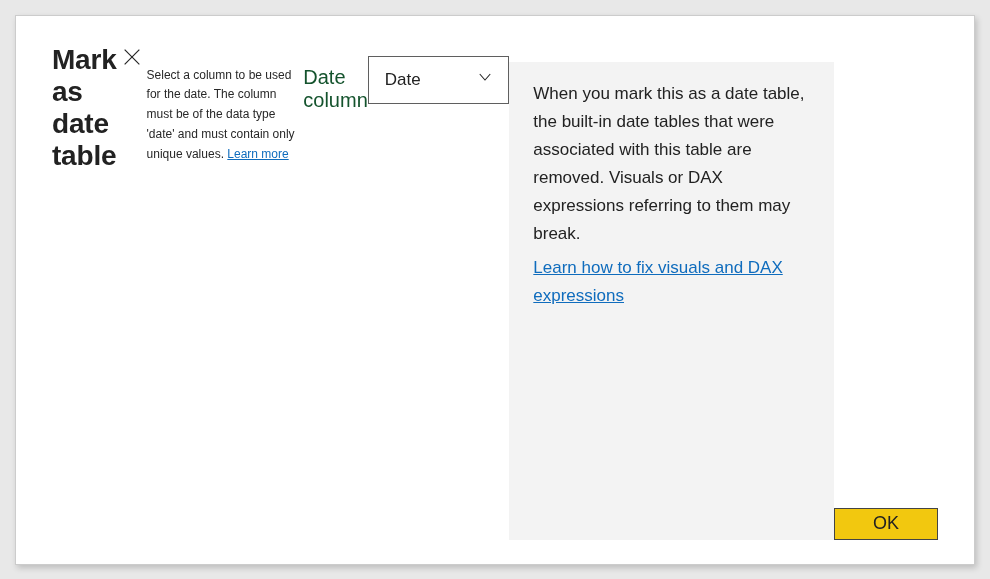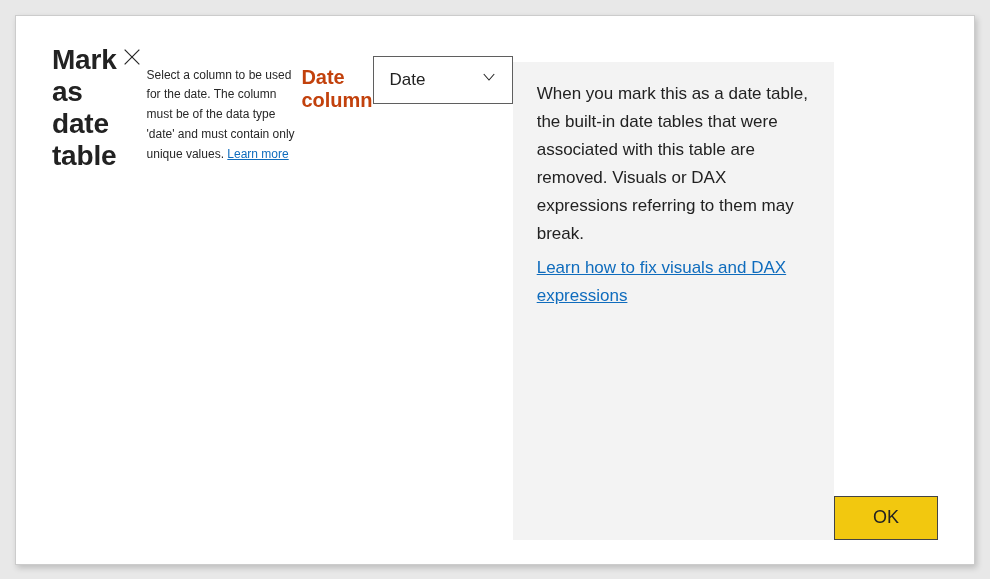--- a/index.html
+++ b/index.html
@@ -59,22 +59,22 @@
       line-height: 1.65;
     }
     .link {
       color: #0f6cbd;
       text-decoration: underline;
       cursor: pointer;
     }
     .field-label {
       margin-top: 22px;
       font-size: 20px;
-      color: #c2410c;
-      font-weight: 700;
+      color: #14532d;
+      font-weight: 400;
     }
     .dropdown {
       margin-top: 12px;
       width: 526px;
       height: 48px;
       border: 1px solid #5f5f5f;
       background: #fff;
       display: flex;
       align-items: center;
       justify-content: space-between;
@@ -120,21 +120,21 @@
     }
     .footer {
       margin-top: auto;
       display: flex;
       justify-content: flex-end;
       gap: 12px;
       padding-top: 20px;
     }
     .btn {
       min-width: 104px;
-      height: 44px;
+      height: 32px;
       font-size: 18px;
       font-weight: 400;
       cursor: pointer;
       display: flex;
       align-items: center;
       justify-content: center;
       border: 1px solid #444;
       background: #fff;
       color: #222;
     }

